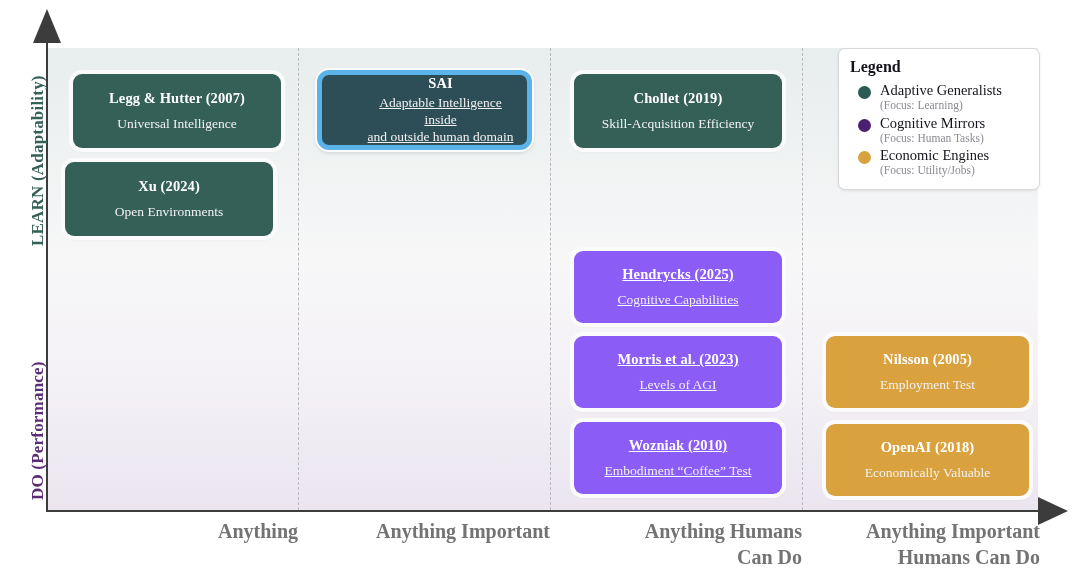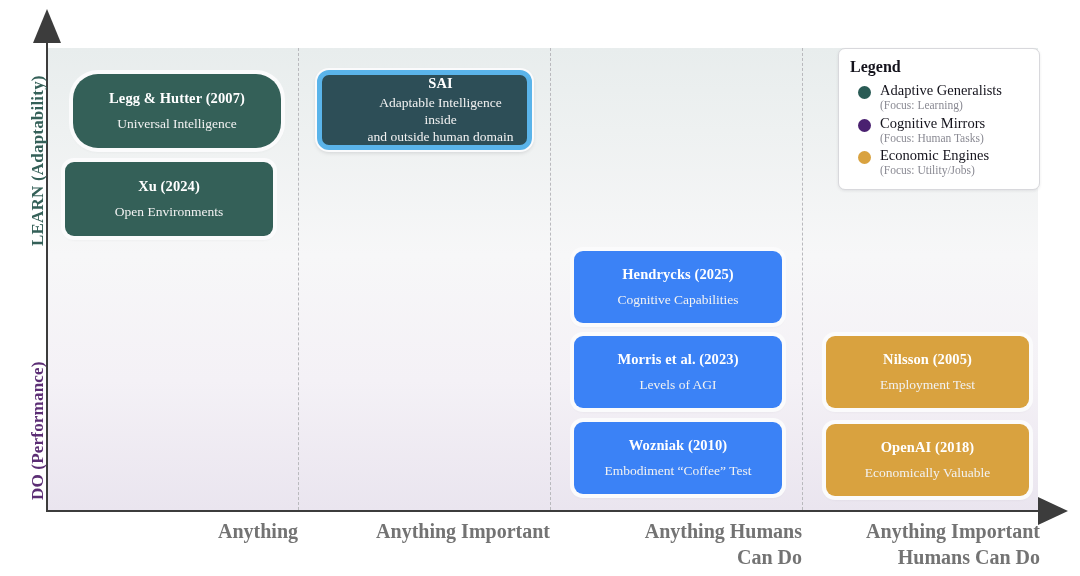--- a/index.html
+++ b/index.html
@@ -123,30 +123,31 @@
     line-height: 1.25;
     letter-spacing: 0.1px;
   }
   .node .node-sub {
     font-size: 13.5px;
     line-height: 1.25;
     margin-top: 9px;
     color: #f2f2f2;
   }
   .node.teal    { background: #346058; }
-  .node.purple  { background: #3b82f6; }
+  .node.purple  { background: #8b5cf6; text-decoration: underline; }
   .node.gold    { background: #d9a23f; }
   .node.sai {
     background: #2d4e57;
     border: 5px solid #5ab4ea;
     border-radius: 12px;
     box-shadow: 0 0 0 2px #fbfbfc, 0 2px 5px rgba(20,20,30,0.2);
   }
   .node.sai .node-sub {
     margin-top: 3px;
+    text-decoration: underline;
   }
 
   
   #legend {
     position: absolute;
     left: 838px;
     top: 48px;
     width: 202px;
     box-sizing: border-box;
     background: #ffffff;
@@ -209,36 +210,40 @@
   <div class="divider" style="left:802px;"></div>
 
   <div class="y-axis-line"></div>
   <div class="y-axis-arrow"></div>
   <div class="x-axis-line"></div>
   <div class="x-axis-arrow"></div>
 
   <div class="axis-label" id="learn-label">LEARN (Adaptability)</div>
   <div class="axis-label" id="do-label">DO (Performance)</div>
 
-  <div class="node teal" style="left:73px; top:74px; width:208px; height:74px;border-radius:25px;">
+  <div class="node teal" style="left:73px; top:74px; width:208px; height:74px;">
     <div class="node-title">Legg &amp; Hutter (2007)</div>
     <div class="node-sub">Universal Intelligence</div>
   </div>
 
   <div class="node teal" style="left:65px; top:162px; width:208px; height:74px;">
     <div class="node-title">Xu (2024)</div>
     <div class="node-sub">Open Environments</div>
   </div>
 
   <div class="node sai" style="left:317px; top:70px; width:215px; height:80px;padding-left:40px;">
     <div class="node-title">SAI</div>
     <div class="node-sub">Adaptable Intelligence inside</div>
     <div class="node-sub" style="margin-top:0;">and outside human domain</div>
   </div>
 
+  <div class="node teal" style="left:574px; top:74px; width:208px; height:74px;">
+    <div class="node-title">Chollet (2019)</div>
+    <div class="node-sub">Skill-Acquisition Efficiency</div>
+  </div>
 
   <div class="node purple" style="left:574px; top:251px; width:208px; height:72px;">
     <div class="node-title">Hendrycks (2025)</div>
     <div class="node-sub">Cognitive Capabilities</div>
   </div>
 
   <div class="node purple" style="left:574px; top:336px; width:208px; height:72px;">
     <div class="node-title">Morris et al. (2023)</div>
     <div class="node-sub">Levels of AGI</div>
   </div>

